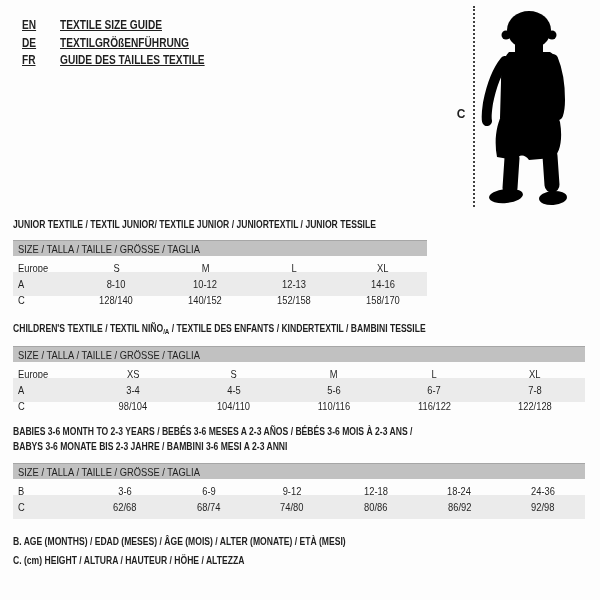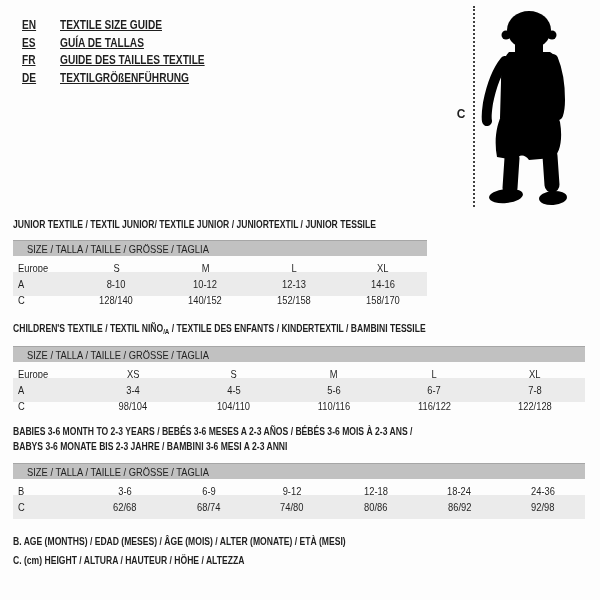--- a/index.html
+++ b/index.html
@@ -22,21 +22,21 @@
 
   
   #dotted-line{left:473px;top:6px;height:201px;width:0;border-left:2px dotted #3f3f3f;}
   #c-label{left:452px;top:107px;width:18px;text-align:center;font-weight:bold;font-size:12px;}
   #silhouette{left:478px;top:8px;}
 
   
   .tbl-title{font-weight:bold;font-size:11px;line-height:14px;}
   .size-bar{
     left:13px;height:16px;background:#c1c1c1;border-top:1px solid #a6a6a6;
-    display:flex;align-items:center;padding-left:14px;box-sizing:border-box;
+    display:flex;align-items:center;padding-left:5px;box-sizing:border-box;
     font-size:11px;color:#222;
   }
   .trow{left:13px;height:24px;display:flex;align-items:center;font-size:11px;}
   .trow.shaded{background:#ebebeb;}
   .rlabel{padding-left:5px;box-sizing:border-box;flex:none;}
   .w59{width:59px;}
   .w70{width:70px;}
   .cell{flex:1;text-align:center;}
   .sub{font-size:8px;vertical-align:-2px;}
 
@@ -45,30 +45,26 @@
 </style>
 </head>
 <body>
 
 <div id="langs" class="abs">
   <div class="lang-row">
     <span class="lang-code cx">EN</span>
     <span class="cx">TEXTILE SIZE GUIDE</span>
   </div>
   <div class="lang-row">
-    <span class="lang-code cx">ES</span>
-    <span class="cx">GUÍA DE TALLAS</span>
+    <span class="lang-code cx">DE</span>
+    <span class="cx">TEXTILGRÖßENFÜHRUNG</span>
   </div>
   <div class="lang-row">
     <span class="lang-code cx">FR</span>
     <span class="cx">GUIDE DES TAILLES TEXTILE</span>
-  </div>
-  <div class="lang-row">
-    <span class="lang-code cx">DE</span>
-    <span class="cx">TEXTILGRÖßENFÜHRUNG</span>
   </div>
 </div>
 
 <div id="dotted-line" class="abs"></div>
 <div id="c-label" class="abs">C</div>
 <svg id="silhouette" class="abs" width="90" height="200" viewBox="0 0 90 200" aria-hidden="true">
   <g fill="#000000" stroke="#000000">
 
     <ellipse cx="51" cy="22" rx="22" ry="19" stroke="none"></ellipse>
     <circle cx="28" cy="27" r="4.5" stroke="none"></circle>

